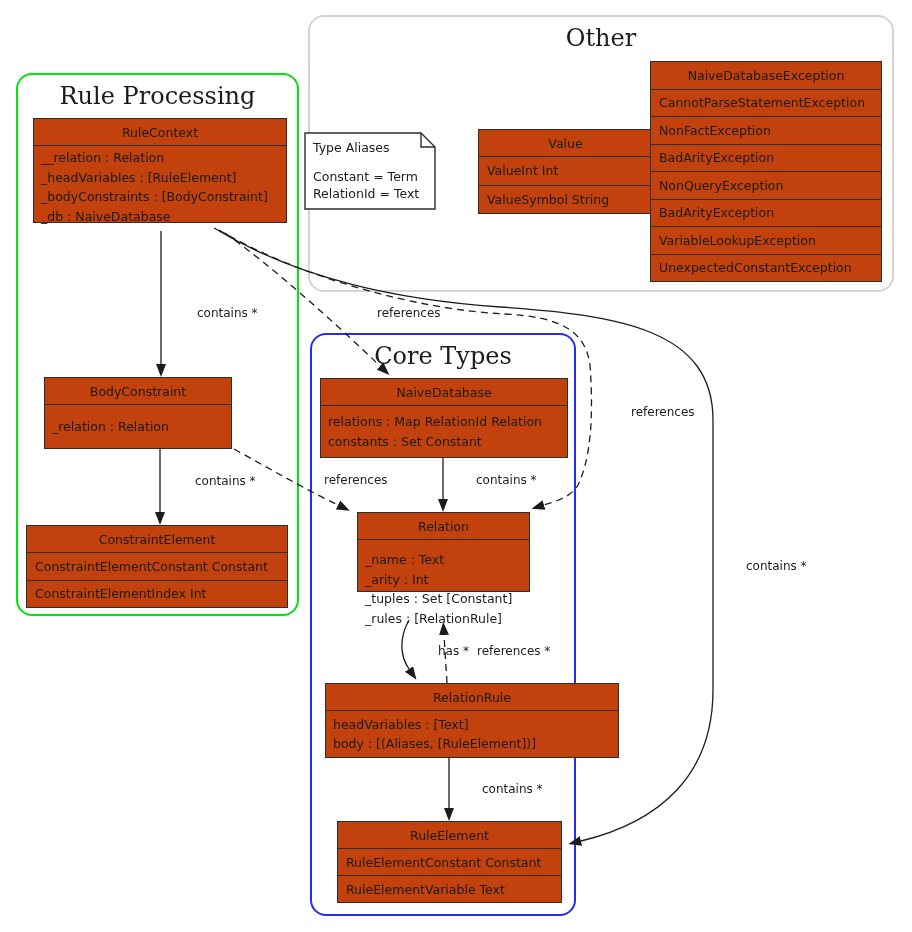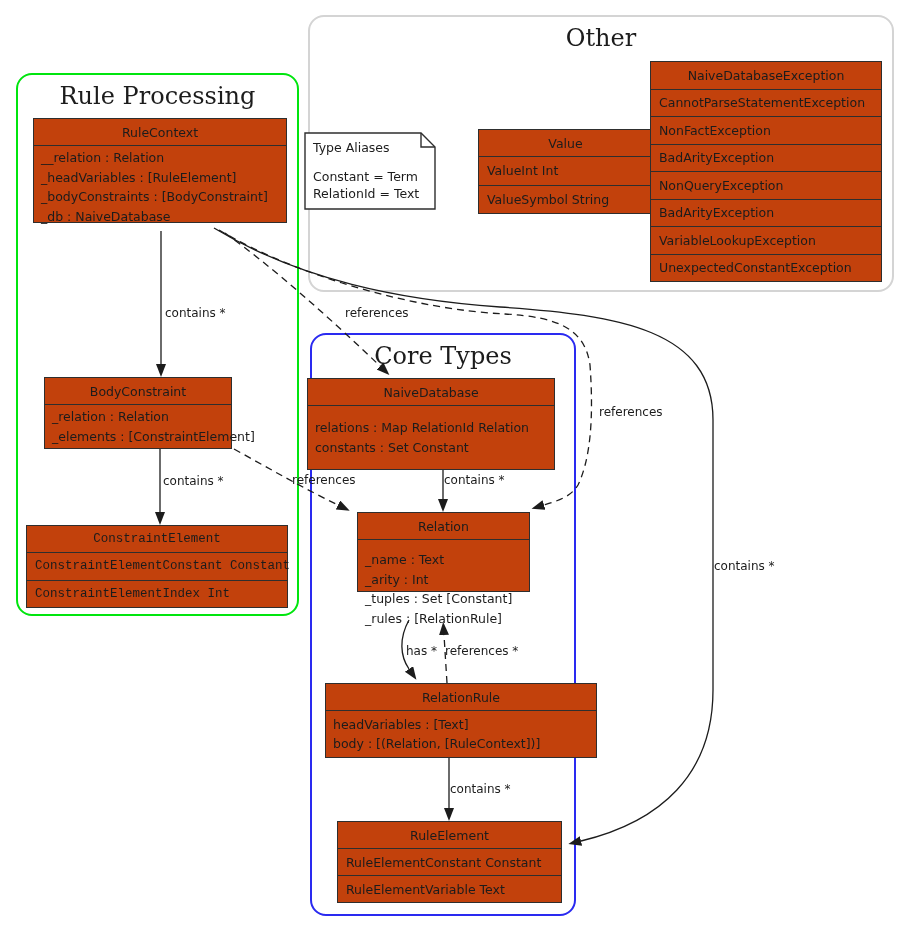--- a/index.html
+++ b/index.html
@@ -25,21 +25,21 @@
   .tbl .cls-h { border-bottom:1.4px solid #2e2e2e; }
   
   .xrow { flex:1; display:flex; align-items:center; padding:0 8px; border-top:1.4px solid #2e2e2e; white-space:nowrap; }
   .xrow.first { border-top:none; justify-content:center; }
   
   .note { position:absolute; left:304px; top:132px; width:132px; height:78px; z-index:3; font-size:12.5px; }
   .note svg { position:absolute; left:0; top:0; }
   .note-text { position:absolute; left:9px; top:7px; line-height:17px; white-space:nowrap; }
   .note-gap { height:12px; }
   
-  .elbl { position:absolute; font-size:12px; white-space:nowrap; z-index:4; }
+  .elbl { position:absolute; font-size:12px; white-space:nowrap; z-index:4;margin-left:32px; }
   
   #edges { position:absolute; left:0; top:0; z-index:2; pointer-events:none; }
 </style>
 </head>
 <body>
 
 <div class="canvas">
 
   <div class="grp" id="grp-rule-processing">
     <div class="grp-title">Rule Processing</div>
@@ -78,25 +78,24 @@
       <div class="attr">_headVariables : [RuleElement]</div>
       <div class="attr">_bodyConstraints : [BodyConstraint]</div>
       <div class="attr">_db : NaiveDatabase</div>
     </div>
   </div>
 
   <div class="cls" style="left:44px; top:377px; width:188px; height:72px;">
     <div class="cls-h">BodyConstraint</div>
     <div class="cls-b">
       <div class="attr">_relation : Relation</div>
-      <div class="attr">_elements : [ConstraintElement]</div>
     </div>
   </div>
 
-  <div class="cls tbl" style="left:26px; top:525px; width:262px; height:83px;font-family:Liberation Mono, monospace;">
+  <div class="cls tbl" style="left:26px; top:525px; width:262px; height:83px;">
     <div class="cls-h">ConstraintElement</div>
     <div class="vrow">ConstraintElementConstant Constant</div>
     <div class="vrow">ConstraintElementIndex Int</div>
   </div>
 
   <div class="note">
     <svg width="132" height="78" viewBox="0 0 132 78">
       <polygon points="1,1 117,1 131,15 131,77 1,77" fill="#ffffff" stroke="#2e2e2e" stroke-width="1.4"></polygon>
       <polyline points="117,1 117,15 131,15" fill="none" stroke="#2e2e2e" stroke-width="1.4"></polyline>
     </svg>
@@ -118,43 +117,43 @@
     <div class="xrow first">NaiveDatabaseException</div>
     <div class="xrow">CannotParseStatementException</div>
     <div class="xrow">NonFactException</div>
     <div class="xrow">BadArityException</div>
     <div class="xrow">NonQueryException</div>
     <div class="xrow">BadArityException</div>
     <div class="xrow">VariableLookupException</div>
     <div class="xrow">UnexpectedConstantException</div>
   </div>
 
-  <div class="cls" style="left:307px; top:378px; width:248px; height:92px;">
+  <div class="cls" style="left:320px; top:378px; width:248px; height:80px;">
     <div class="cls-h">NaiveDatabase</div>
     <div class="cls-b">
       <div class="attr">relations : Map RelationId Relation</div>
       <div class="attr">constants : Set Constant</div>
     </div>
   </div>
 
   <div class="cls" style="left:357px; top:512px; width:173px; height:80px;gap:8px;">
     <div class="cls-h">Relation</div>
     <div class="cls-b">
       <div class="attr">_name : Text</div>
       <div class="attr">_arity : Int</div>
       <div class="attr">_tuples : Set [Constant]</div>
       <div class="attr">_rules : [RelationRule]</div>
     </div>
   </div>
 
-  <div class="cls" style="left:325px; top:683px; width:272px; height:75px;">
+  <div class="cls" style="left:325px; top:683px; width:294px; height:75px;">
     <div class="cls-h">RelationRule</div>
     <div class="cls-b">
       <div class="attr">headVariables : [Text]</div>
-      <div class="attr">body : [(Relation, [RuleContext])]</div>
+      <div class="attr">body : [(Aliases, [RuleElement])]</div>
     </div>
   </div>
 
   <div class="cls tbl" style="left:337px; top:821px; width:225px; height:82px;">
     <div class="cls-h">RuleElement</div>
     <div class="vrow">RuleElementConstant Constant</div>
     <div class="vrow">RuleElementVariable Text</div>
   </div>
 
   <div class="elbl" style="left:165px; top:306px;">contains *</div>

